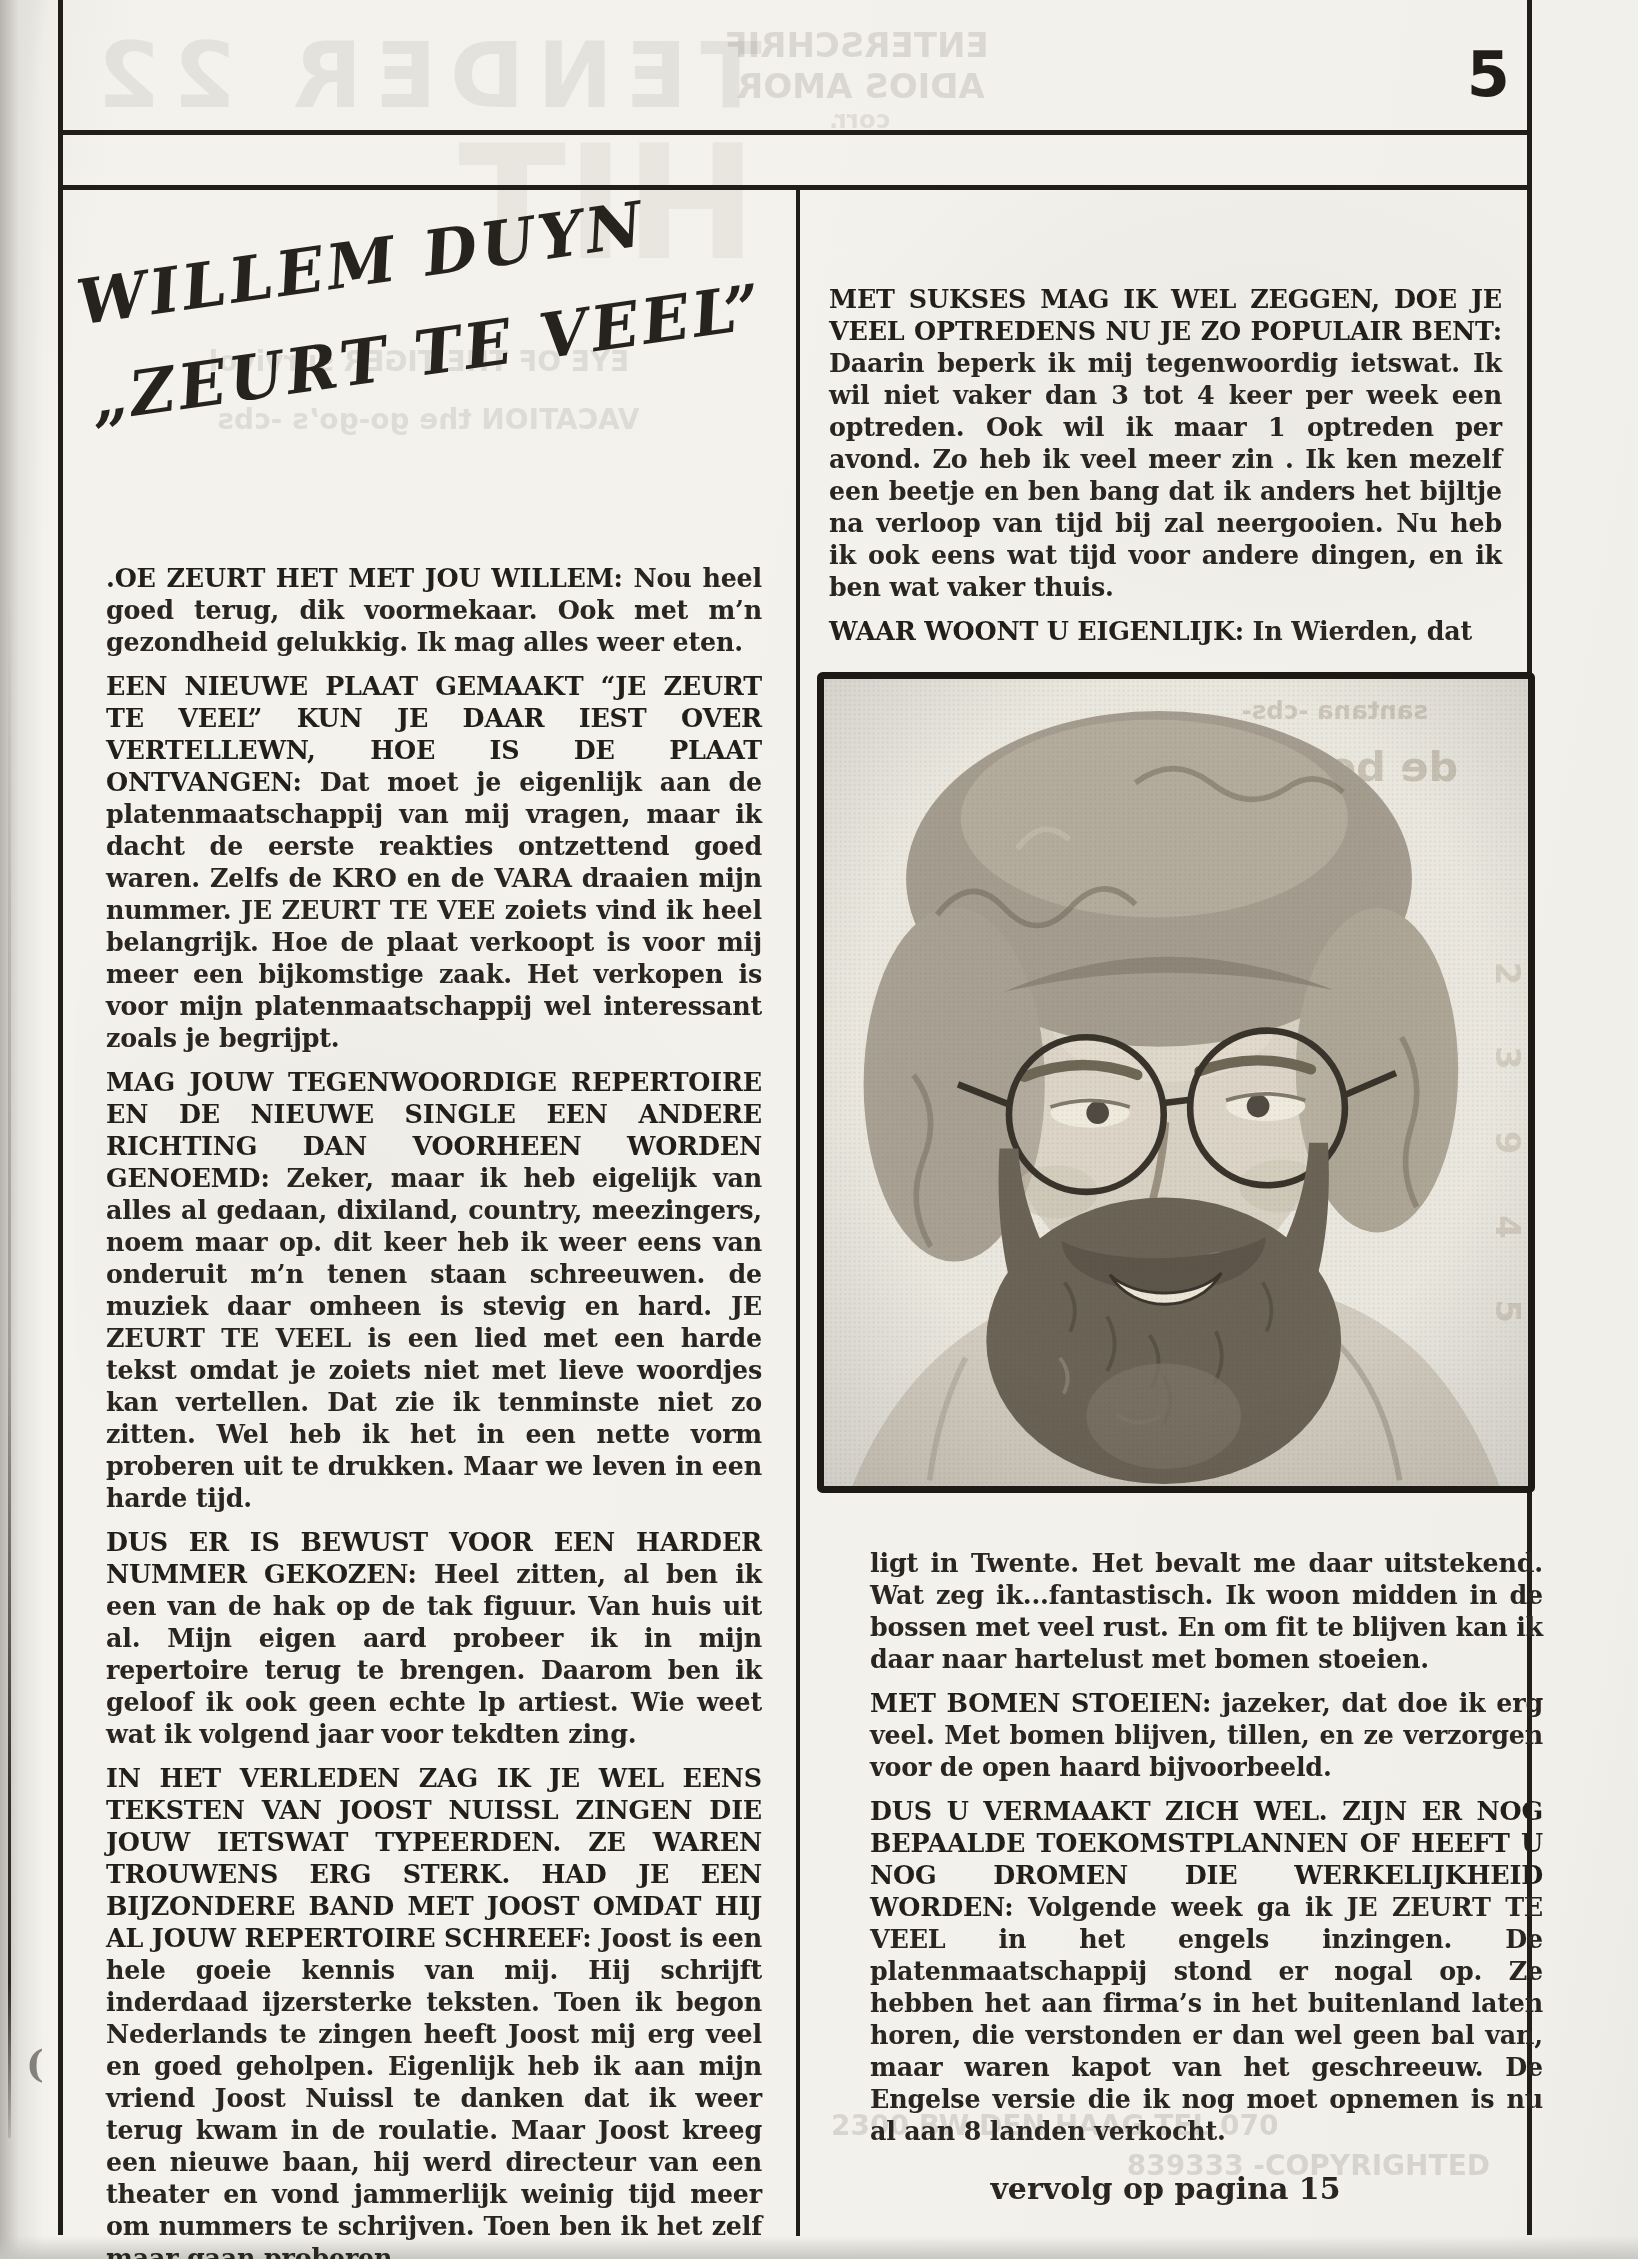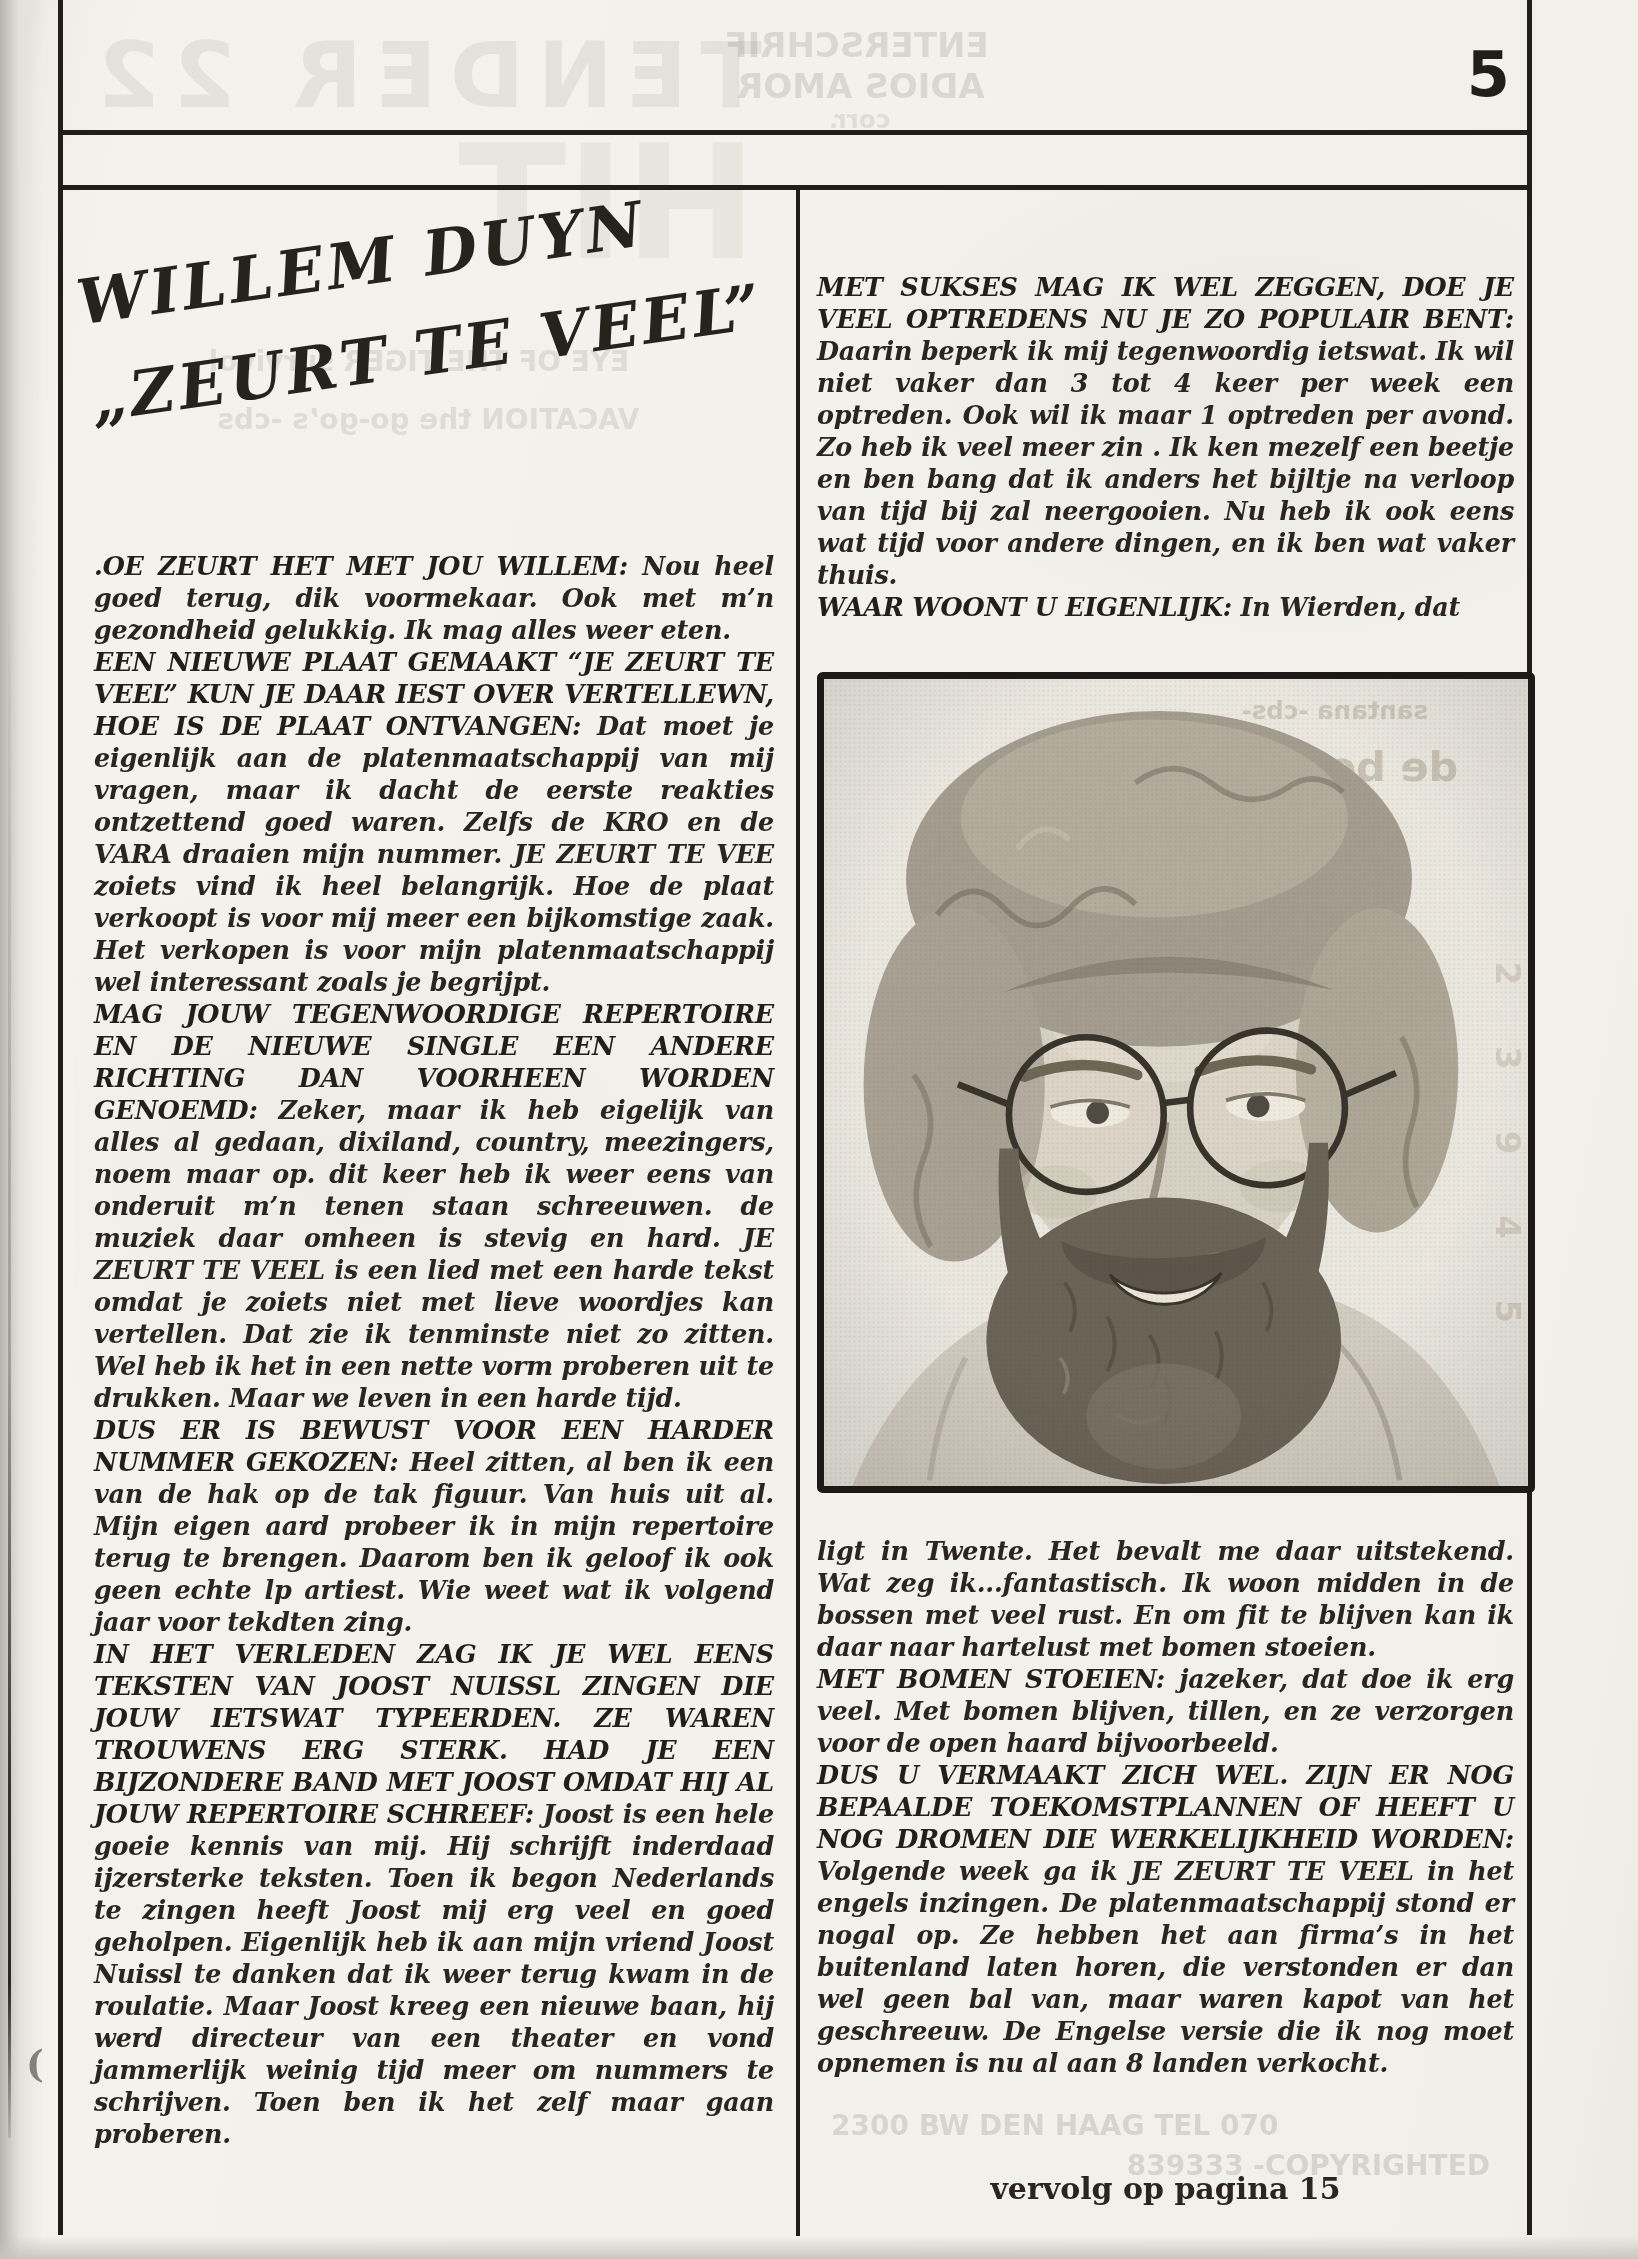--- a/index.html
+++ b/index.html
@@ -30,25 +30,25 @@
     font-family:"DejaVu Sans", sans-serif;font-weight:700;font-size:62px;color:#211e19;
   }
   .headline{
     position:absolute;left:87px;top:254px;width:847px;
     transform:rotate(-8deg);transform-origin:0 60%;
     font-style:italic;font-weight:700;font-size:62px;letter-spacing:3.8px;
     color:#26221c;line-height:98px;white-space:nowrap;
   }
   .body-text{font-size:25.4px;line-height:32px;font-weight:700;color:#2a261f;
     text-align:justify;letter-spacing:-0.2px;}
-  .body-text p{margin:0;font-style:italic;}
+  .body-text p{margin:12px;}
   .q{color:#221e18;}
   .col-left{position:absolute;left:94px;top:550px;width:680px;}
   .col-right-top{position:absolute;left:817px;top:271px;width:697px;}
-  .col-right-bottom{position:absolute;left:817px;top:1535px;width:697px;}
+  .col-right-bottom{position:absolute;left:858px;top:1535px;width:697px;}
   .photo-frame{
     position:absolute;left:817px;top:672px;width:718px;height:821px;
     border:7.5px solid #1d1a15;border-radius:5.6px;background:#eae7df;
     box-sizing:border-box;overflow:hidden;
   }
   .photo-frame svg{display:block;width:100%;height:100%;}
   .footer-note{
     position:absolute;left:817px;top:2171px;width:697px;text-align:center;
     font-size:30px;font-weight:700;color:#2a261f;
   }

